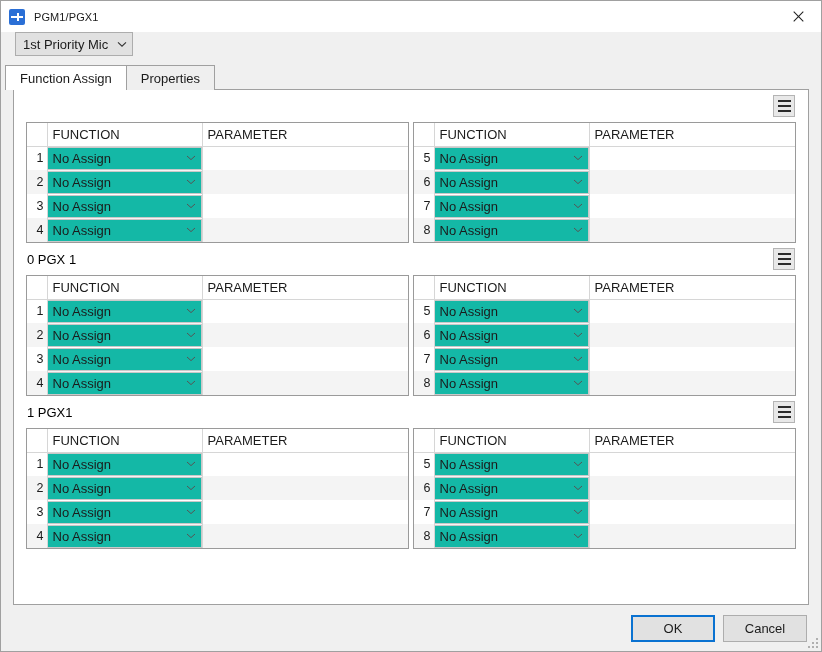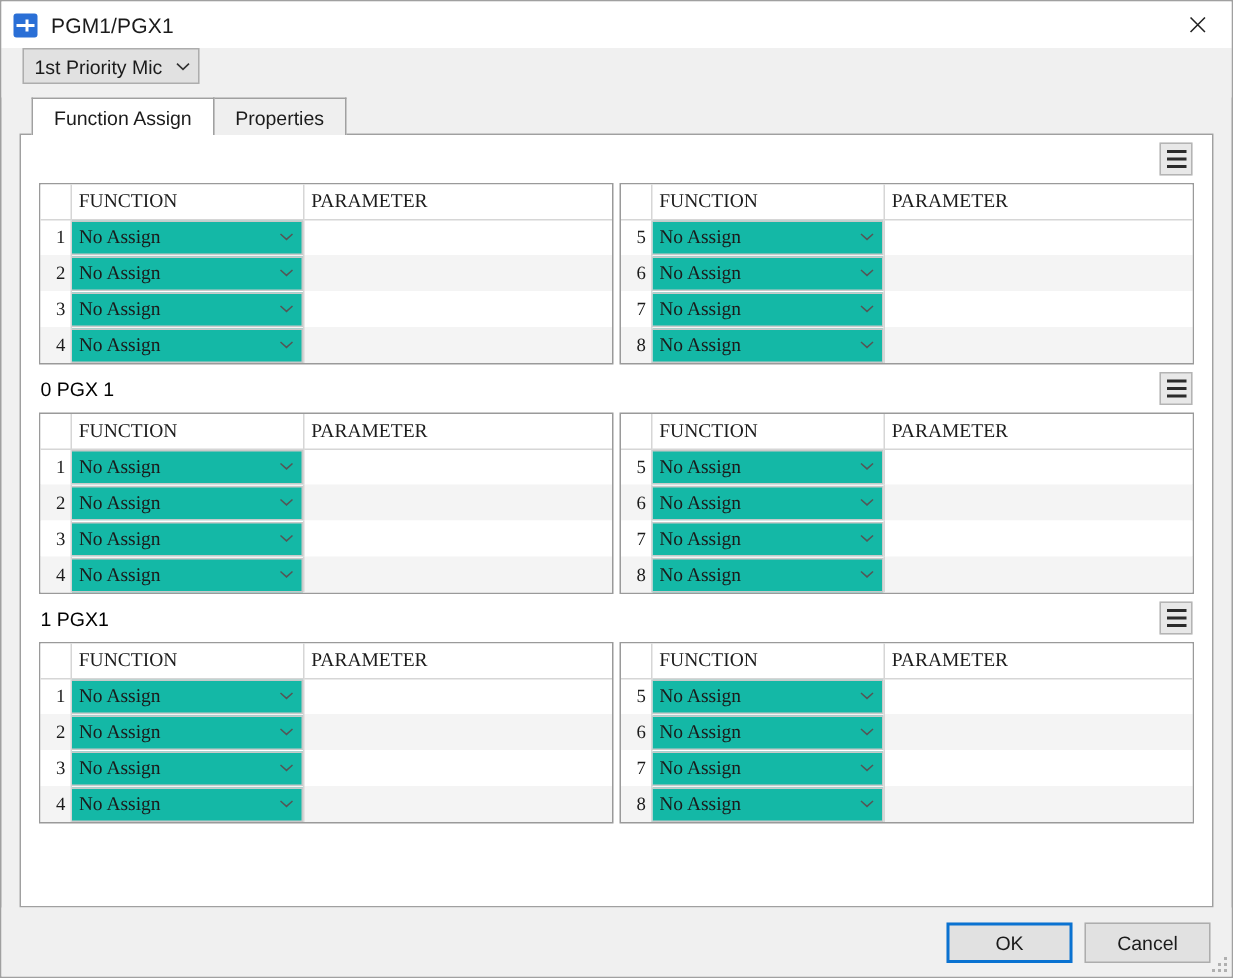--- a/index.html
+++ b/index.html
@@ -47,21 +47,21 @@
   }
   .title-icon::after {
     content: "";
     position: absolute;
     left: 8px; top: 4px;
     width: 2px; height: 8px;
     background: #ffffff;
   }
   .title-text {
     margin-left: 9px;
-    font-size: 14px;
+    font-size: 11px;
     color: #1b1b1b;
     letter-spacing: 0.1px;
   }
   .close-btn {
     position: absolute;
     right: 0; top: 0;
     width: 45px; height: 31px;
     display: flex;
     align-items: center;
     justify-content: center;
@@ -99,21 +99,21 @@
     font-size: 13px;
     color: #1b1b1b;
     white-space: nowrap;
   }
 
   
   .tabstrip {
     display: flex;
     align-items: flex-end;
     height: 25px;
-    padding-left: 20px;
+    padding-left: 4px;
     flex: 0 0 auto;
     position: relative;
     z-index: 3;
   }
   .tab {
     height: 25px;
     padding: 0 14px;
     display: flex;
     align-items: center;
     font-size: 13px;
@@ -170,21 +170,20 @@
   }
   .hamburger span {
     display: block;
     width: 13px; height: 2px;
     background: #2b2b2b;
   }
 
   .tables {
     display: flex;
     gap: 4px;
-    font-family: Liberation Serif, serif;
   }
   .tbl {
     flex: 1 1 0;
     border: 1px solid #9a9a9a;
     background: #ffffff;
   }
   table.grid {
     width: 100%;
     border-collapse: collapse;
     table-layout: fixed;

